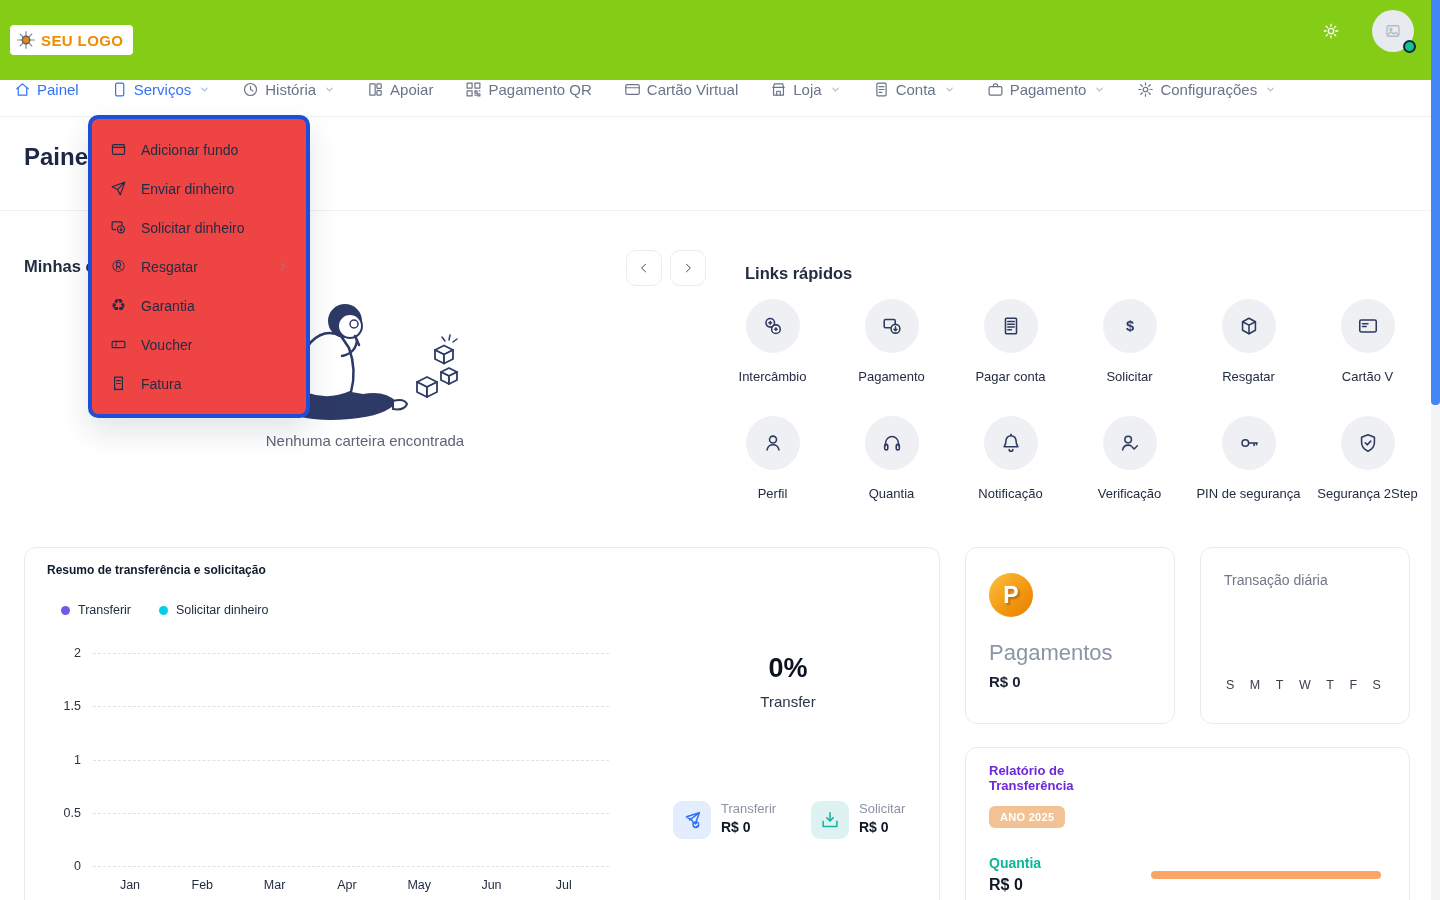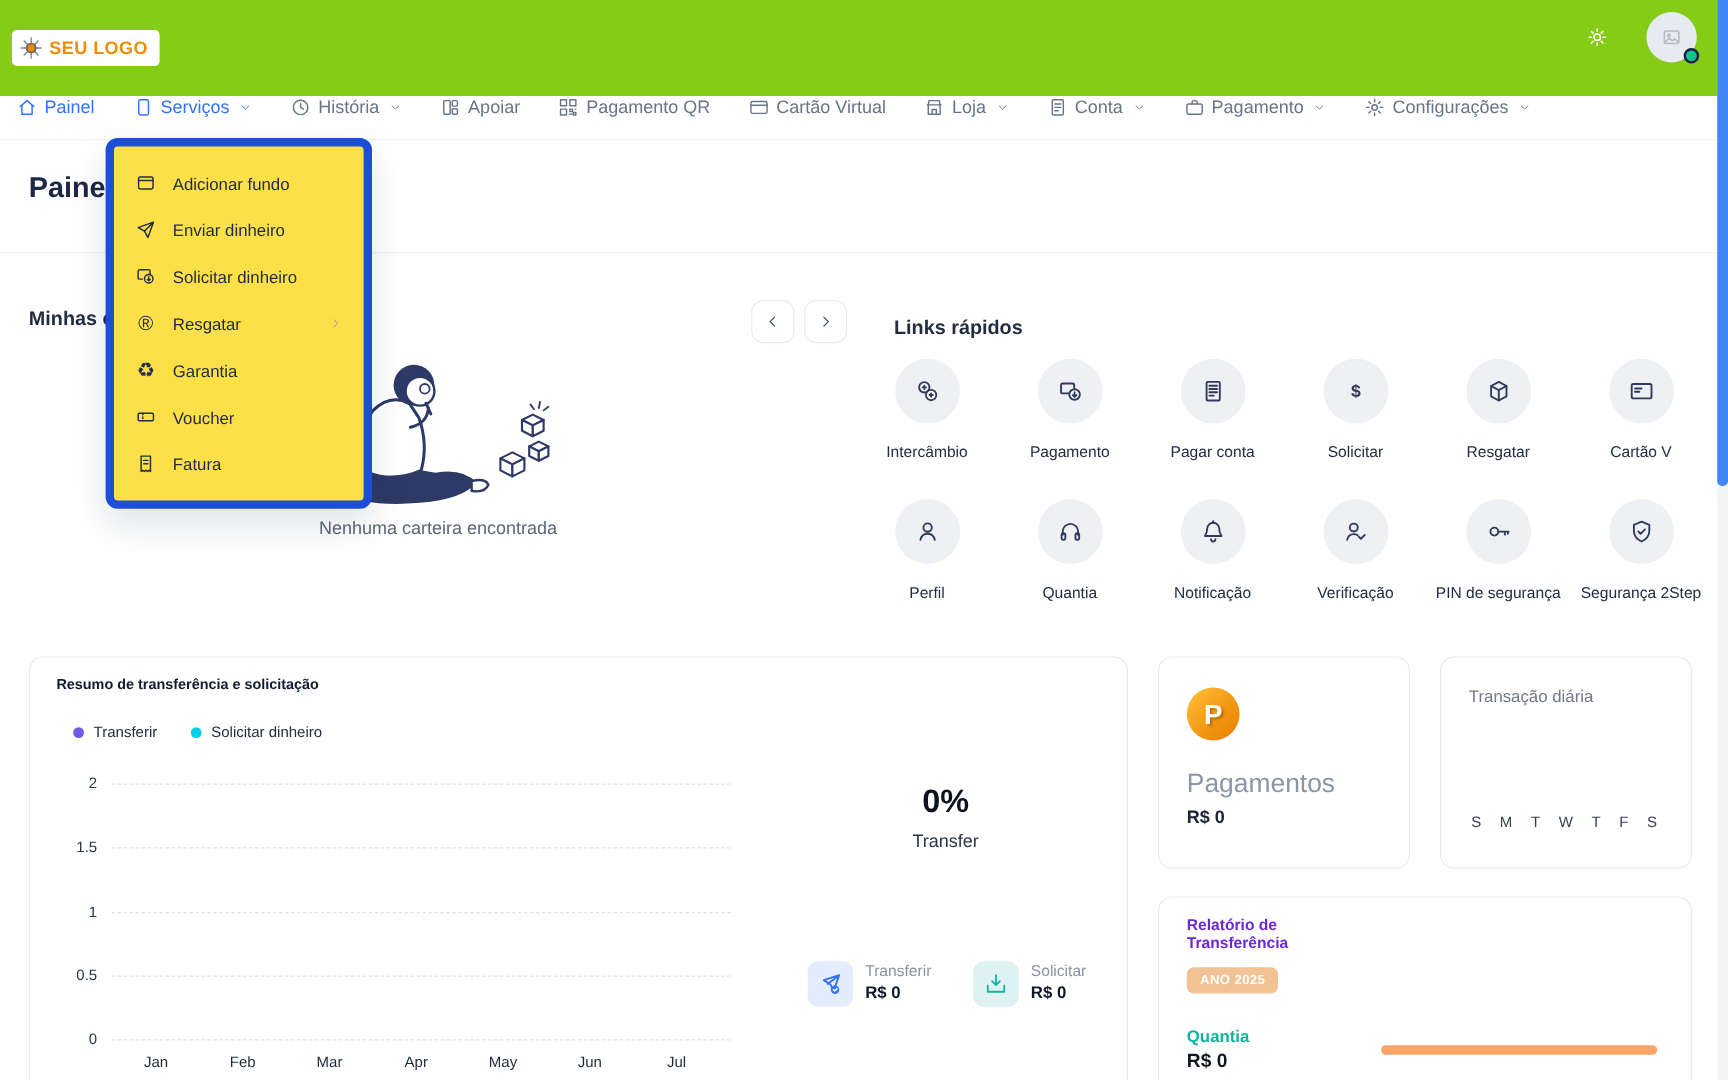--- a/index.html
+++ b/index.html
@@ -51,22 +51,22 @@
     color:#39415a; cursor:pointer; }
   .carousel-btn .icon { width:14px; height:14px; }
   #carousel-prev { left:626px; }
   #carousel-next { left:670px; }
 
   .empty-illustration { position:absolute; left:245px; top:290px; }
   .empty-text { position:absolute; left:180px; top:432px; width:370px; text-align:center;
     color:#5c6676; font-size:15px; }
 
   
-  .dropdown { position:absolute; left:88px; top:115px; width:222px; background:#fde047; border-radius:10px;
-    border:7px solid #1d4ed8; box-shadow:0 14px 30px rgba(20,30,60,.12); padding:11px 0; z-index:35; }
+  .dropdown { position:absolute; left:88px; top:115px; width:222px; background:#ef4444; border-radius:10px;
+    border:4px solid #1d4ed8; box-shadow:0 14px 30px rgba(20,30,60,.12); padding:11px 0; z-index:35; }
   .dropdown-item { height:39px; display:flex; align-items:center; gap:14px; padding:0 18px;
     color:#222c44; font-size:14px; cursor:pointer; }
   .dropdown-item .di { width:17px; height:17px; }
   .dropdown-item .sub-chev { width:11px; height:11px; margin-left:auto; color:#8a93a3; }
 
   
   .quicklinks-grid { position:absolute; left:713px; top:299px; width:714px;
     display:grid; grid-template-columns:repeat(6,119px); grid-auto-rows:117px; }
   .quicklink { display:flex; flex-direction:column; align-items:center; cursor:pointer; }
   .ql-circle { width:54px; height:54px; border-radius:50%; background:#eef0f4;

